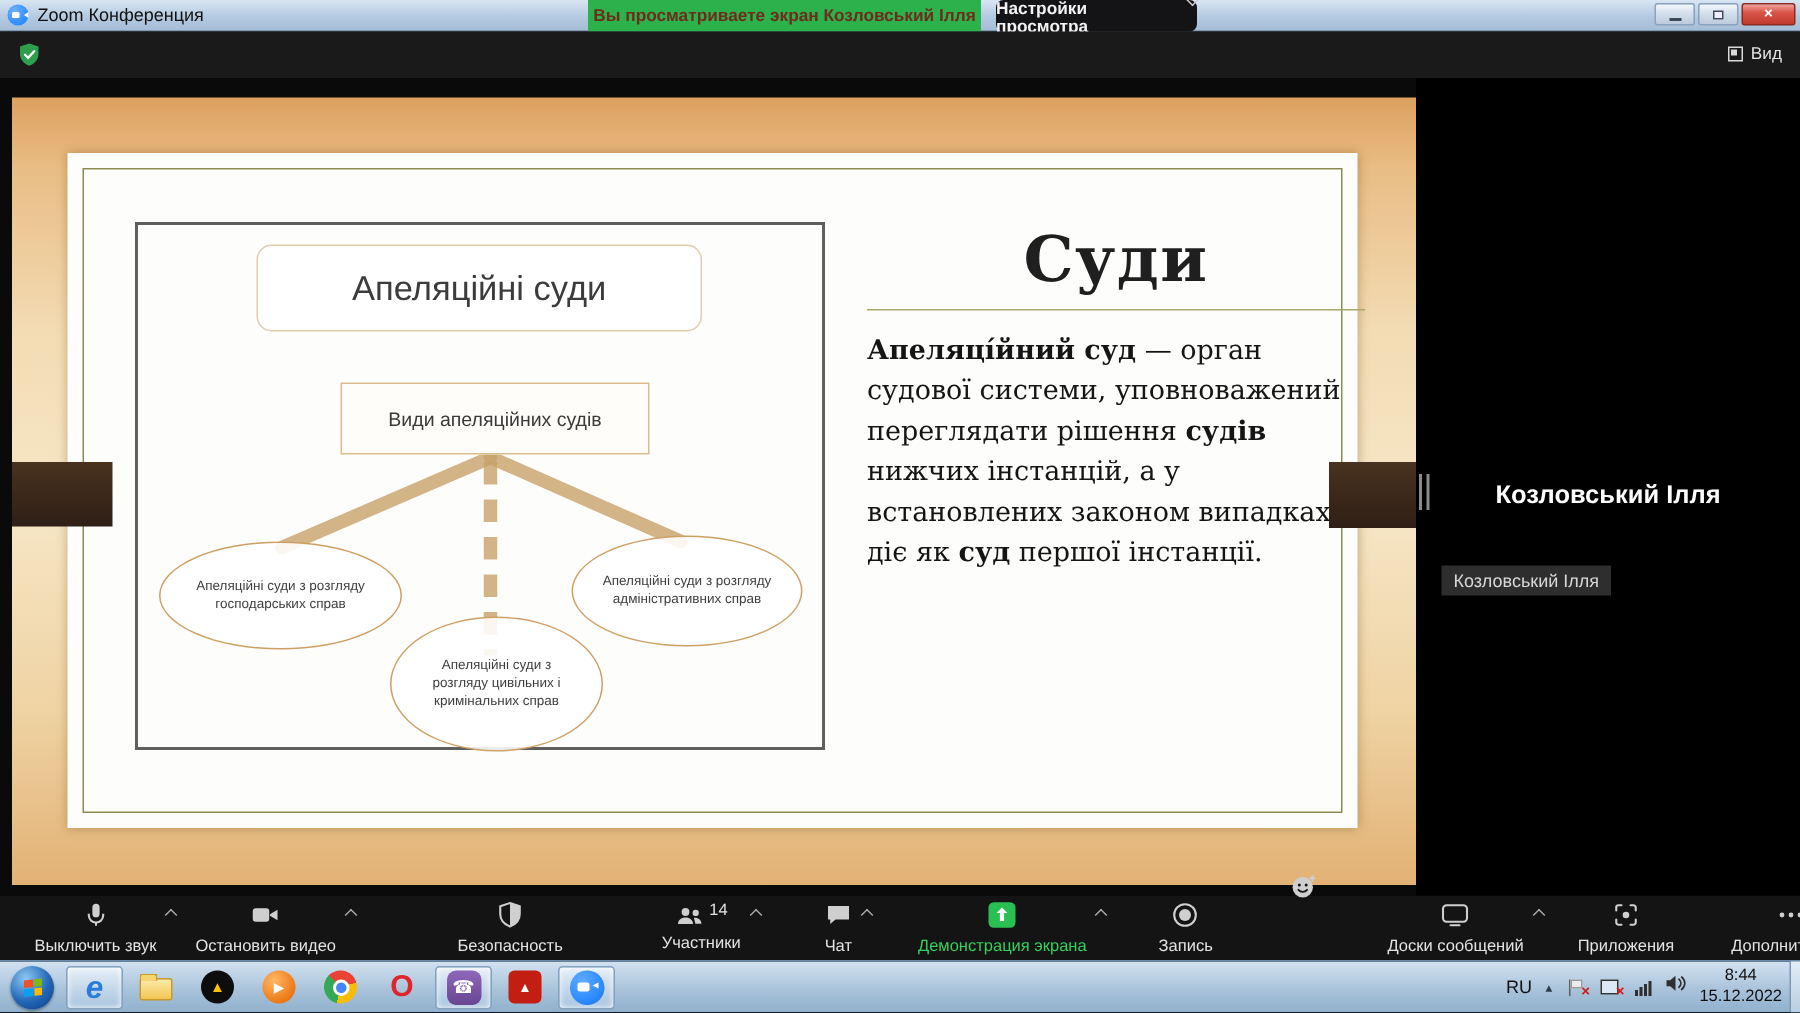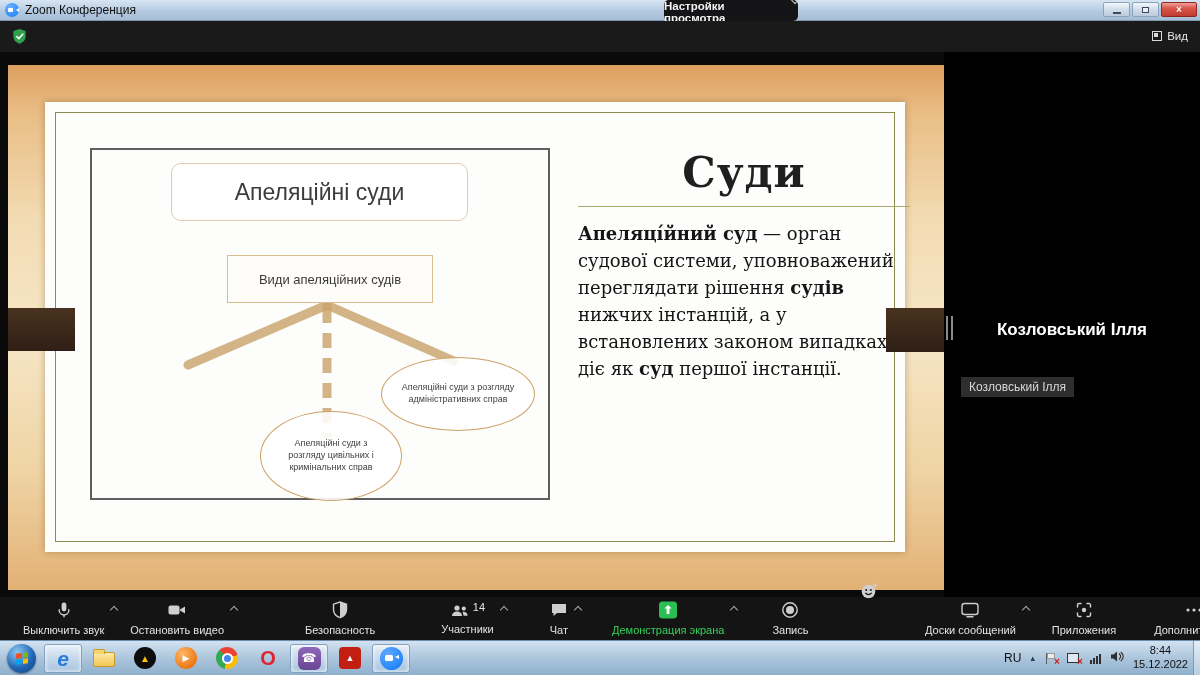--- a/index.html
+++ b/index.html
@@ -109,20 +109,21 @@
 <body>
 
 <div class="screen">
 
   <div class="titlebar">
     <span class="zoom-logo">
         <i></i>
         <u></u>
       </span>
     <span class="tb-apptitle">Zoom Конференция</span>
+    <div class="banner">Вы просматриваете экран Козловський Ілля</div>
     <div class="settings-pill">
       <span>Настройки просмотра</span>
       <span class="chev-down"></span>
     </div>
     <div class="win-btns">
       <div class="win-btn">
           <span class="min-g"></span>
         </div>
       <div class="win-btn">
           <span class="res-g"></span>
@@ -157,20 +158,21 @@
 
       <svg class="fc-connectors" viewBox="0 0 936 525">
         <line x1="319" y1="240" x2="180" y2="300" stroke="#c8a26b" stroke-width="9" stroke-linecap="round" opacity="0.8"></line>
         <line x1="319" y1="240" x2="446" y2="296" stroke="#c8a26b" stroke-width="9" stroke-linecap="round" opacity="0.8"></line>
         <line x1="319" y1="243" x2="319" y2="372" stroke="#c8a26b" stroke-width="9" stroke-dasharray="15 10" opacity="0.8"></line>
       </svg>
 
       <div class="fc-box"></div>
       <div class="fc-title">Апеляційні суди</div>
       <div class="fc-types">Види апеляційних судів</div>
+      <div class="fc-ell ell-left">Апеляційні суди з розгляду господарських справ</div>
       <div class="fc-ell ell-center">Апеляційні суди з розгляду цивільних і кримінальних справ</div>
       <div class="fc-ell ell-right">Апеляційні суди з розгляду адміністративних справ</div>
 
       <div class="slide-right">
         <div class="sr-heading">
           <div>Суди</div>
         </div>
         <div class="sr-rule"></div>
         <div class="sr-body"><b>Апеляці́йний суд</b><span> — </span><span>орган судової системи, уповноважений переглядати рішення </span><b>судів</b><span> нижчих інстанцій, а у встановлених законом випадках діє як </span><b>суд</b><span> першої інстанції.</span></div>
       </div>

